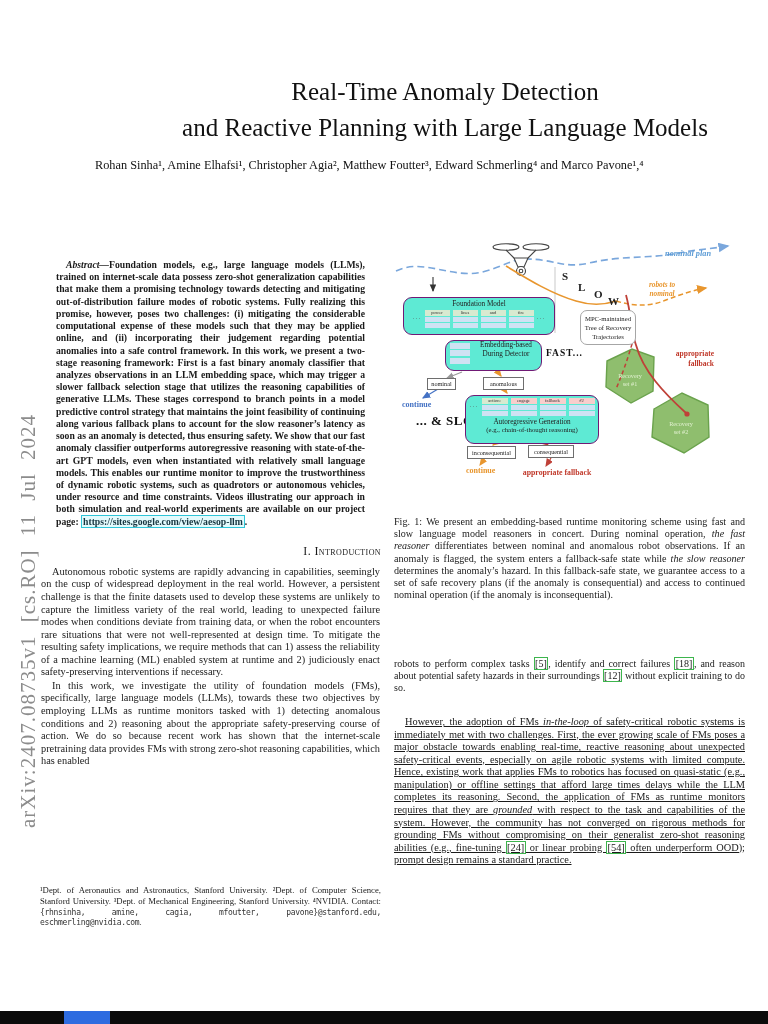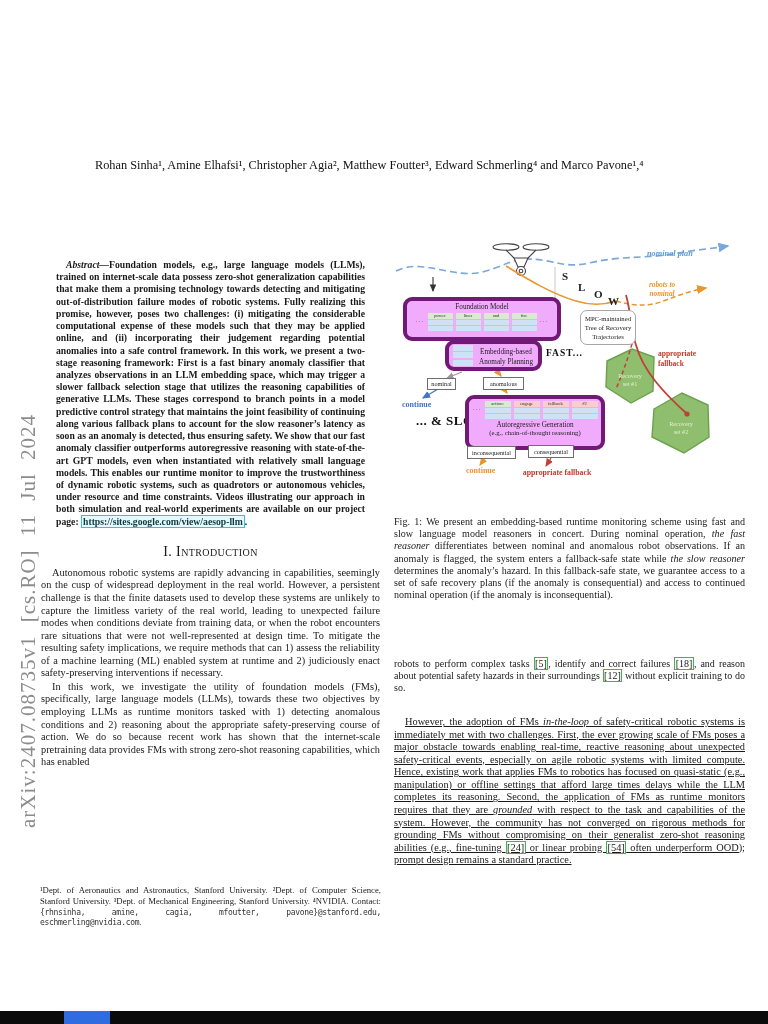--- a/index.html
+++ b/index.html
@@ -27,21 +27,21 @@
   .abstract{
     margin:16px;font-weight:bold;font-size:9.7px;line-height:1.26;
     text-align:justify;text-indent:10px;
   }
   .ab-label{font-style:italic;}
   .proj-link{
     background:#e3fbfd;border:1px solid #2fc5d8;padding:0 1px;
     color:#16343f;text-decoration:none;cursor:pointer;
   }
   .section-heading{
-    text-align:center;font-size:14px;margin:9px 0 7px 0;
+    text-align:right;font-size:12px;margin:9px 0 7px 0;
     font-variant:small-caps;letter-spacing:0.4px;
   }
   .body-par{
     margin:1px;font-size:10.35px;line-height:1.215;
     text-align:justify;text-indent:11px;
   }
   .footnote{
     position:absolute;left:40px;top:885px;width:341px;
     font-size:8.7px;line-height:1.24;text-align:justify;
   }
@@ -51,44 +51,44 @@
     font-size:10.1px;line-height:1.21;text-align:justify;
   }
   .rp1{position:absolute;left:394px;top:658px;width:351px;font-size:10px;line-height:1.215;text-align:justify;margin:0;}
   .rp2{position:absolute;left:394px;top:716px;width:351px;font-size:10.35px;line-height:1.215;text-align:justify;margin:0;text-indent:11px;text-decoration:underline;}
   .it{font-style:italic;}
   .cite{border:1px solid #3db54d;padding:0 0.5px;}
   
   .fig{position:absolute;left:394px;top:233px;width:352px;height:254px;}
   .fig svg{position:absolute;left:0;top:0;}
   .fig .lbl{position:absolute;white-space:nowrap;}
-  .lbl-nominal-plan{left:253px;top:16px;width:64px;text-align:left;color:#5b9bd5;font-weight:bold;font-style:italic;font-size:8.3px;}
+  .lbl-nominal-plan{left:253px;top:16px;width:64px;text-align:right;color:#5b9bd5;font-weight:bold;font-style:italic;font-size:8.3px;}
   .lbl-return{left:245px;top:47px;width:46px;text-align:center;color:#e8962e;font-weight:bold;font-style:italic;font-size:7.3px;line-height:1.25;}
-  .lbl-fallback-right{left:264px;top:116px;width:56px;text-align:left;color:#c0392b;font-weight:bold;font-size:7.5px;line-height:1.3;}
+  .lbl-fallback-right{left:264px;top:116px;width:56px;text-align:right;color:#c0392b;font-weight:bold;font-size:7.5px;line-height:1.3;}
   .mpc-box{
     position:absolute;left:186px;top:77px;width:54px;height:30px;
     background:#fff;border:1px solid #a6a6a6;border-radius:7px;
     font-size:6.7px;line-height:1.35;text-align:center;padding-top:3px;color:#222;
   }
   .rec-label{position:absolute;text-align:center;color:#e0f0cf;font-size:6.2px;line-height:1.3;}
   .rec1-label{left:214px;top:139px;width:44px;}
   .rec2-label{left:263px;top:187px;width:48px;}
   .panel{
-    position:absolute;background:#f0abfc;border:4px solid #701a75;border-radius:9px;
+    position:absolute;background:#5eead4;border:1px solid #701a75;border-radius:9px;
   }
   .fm-box{left:9px;top:64px;width:150px;height:36px;}
   .panel-title{font-size:7.2px;text-align:center;margin-top:2px;color:#222;}
   .tok-row{display:flex;justify-content:center;align-items:center;gap:3px;margin-top:2px;}
   .dots{font-size:6px;color:#555;letter-spacing:1px;}
   .tok{width:25px;}
   .tok-h{height:6px;line-height:6px;font-size:4.6px;text-align:center;overflow:hidden;color:#333;}
   .green{background:#d8ead0;}
   .pink{background:#f8cecc;}
   .tok-r{height:5px;margin-top:1px;background:#cfe2f3;}
-  .emb-box{left:51px;top:107px;width:97px;height:31px;display:flex;align-items:flex-end;padding:0 4px;gap:5px;box-sizing:border-box;}
+  .emb-box{left:51px;top:107px;width:97px;height:31px;display:flex;align-items:flex-start;padding:0 4px;gap:5px;box-sizing:border-box;}
   .emb-rows{width:20px;}
   .emb-rows div{height:6px;margin:1.5px 0;background:#cfe2f3;}
   .emb-text{flex:1;text-align:center;font-size:7.2px;line-height:1.3;color:#222;}
   .lbl-fast{left:152px;top:115px;font-weight:bold;font-size:9.5px;letter-spacing:1px;color:#111;}
   .small-box{
     position:absolute;background:#fff;border:1px solid #6e6e6e;
     text-align:center;font-size:6.2px;color:#222;white-space:nowrap;
   }
   .box-nominal{left:33px;top:145px;width:27px;height:10px;line-height:10px;}
   .box-anomalous{left:89px;top:144px;width:39px;height:11px;line-height:11px;}
@@ -106,21 +106,21 @@
   .taskbar{position:absolute;left:0;top:1011px;width:768px;height:13px;background:#0b0b0b;}
   .taskbar-thumb{position:absolute;left:64px;top:0;width:46px;height:13px;background:#2e6ce0;}
 </style>
 </head>
 <body>
 
 <div>
 
   <div class="arxiv-stamp">arXiv:2407.08735v1 [cs.RO] 11 Jul 2024</div>
 
-  <h1 class="title"><br></h1>
+  <h1 class="title"><span>Real-Time Anomaly Detection</span><br><span>and Reactive Planning with Large Language Models</span></h1>
 
   <div class="authors">Rohan Sinha¹, Amine Elhafsi¹, Christopher Agia², Matthew Foutter³, Edward Schmerling⁴ and Marco Pavone¹,⁴</div>
 
   <div class="col-left">
     <p class="abstract"><span class="ab-label">Abstract—</span><span>Foundation models, e.g., large language models (LLMs), trained on internet-scale data possess zero-shot generalization capabilities that make them a promising technology towards detecting and mitigating out-of-distribution failure modes of robotic systems. Fully realizing this promise, however, poses two challenges: (i) mitigating the considerable computational expense of these models such that they may be applied online, and (ii) incorporating their judgement regarding potential anomalies into a safe control framework. In this work, we present a two-stage reasoning framework: First is a fast binary anomaly classifier that analyzes observations in an LLM embedding space, which may trigger a slower fallback selection stage that utilizes the reasoning capabilities of generative LLMs. These stages correspond to branch points in a model predictive control strategy that maintains the joint feasibility of continuing along various fallback plans to account for the slow reasoner’s latency as soon as an anomaly is detected, thus ensuring safety. We show that our fast anomaly classifier outperforms autoregressive reasoning with state-of-the-art GPT models, even when instantiated with relatively small language models. This enables our runtime monitor to improve the trustworthiness of dynamic robotic systems, such as quadrotors or autonomous vehicles, under resource and time constraints. Videos illustrating our approach in both simulation and real-world experiments are available on our project page: </span><a class="proj-link">https://sites.google.com/view/aesop-llm</a><span>.</span></p>
     <div class="section-heading">I. Introduction</div>
     <p class="body-par">Autonomous robotic systems are rapidly advancing in capabilities, seemingly on the cusp of widespread deployment in the real world. However, a persistent challenge is that the finite datasets used to develop these systems are unlikely to capture the limitless variety of the real world, leading to unexpected failure modes when conditions deviate from training data, or when the robot encounters rare situations that were not well-represented at design time. To mitigate the resulting safety implications, we require methods that can 1) assess the reliability of a machine learning (ML) enabled system at runtime and 2) judiciously enact safety-preserving interventions if necessary.</p>
     <p class="body-par">In this work, we investigate the utility of foundation models (FMs), specifically, large language models (LLMs), towards these two objectives by employing LLMs as runtime monitors tasked with 1) detecting anomalous conditions and 2) reasoning about the appropriate safety-preserving course of action. We do so because recent work has shown that the internet-scale pretraining data provides FMs with strong zero-shot reasoning capabilities, which has enabled</p>
   </div>
 
@@ -223,21 +223,21 @@
         <span class="dots">···</span>
       </div>
     </div>
 
     <div class="panel emb-box">
       <div class="emb-rows">
           <div></div>
           <div></div>
           <div></div>
         </div>
-      <div class="emb-text"><span>Embedding-based</span><br><span>Anomaly Planning</span></div>
+      <div class="emb-text"><span>Embedding-based</span><br><span>During Detector</span></div>
     </div>
     <div class="lbl lbl-fast">FAST...</div>
 
     <div class="small-box box-nominal">nominal</div>
     <div class="small-box box-anomalous">anomalous</div>
     <div class="lbl lbl-continue-blue">continue</div>
     <div class="lbl lbl-and-slow">... &amp; SLOW</div>
 
     <div class="panel ar-box">
       <div class="tok-row">

